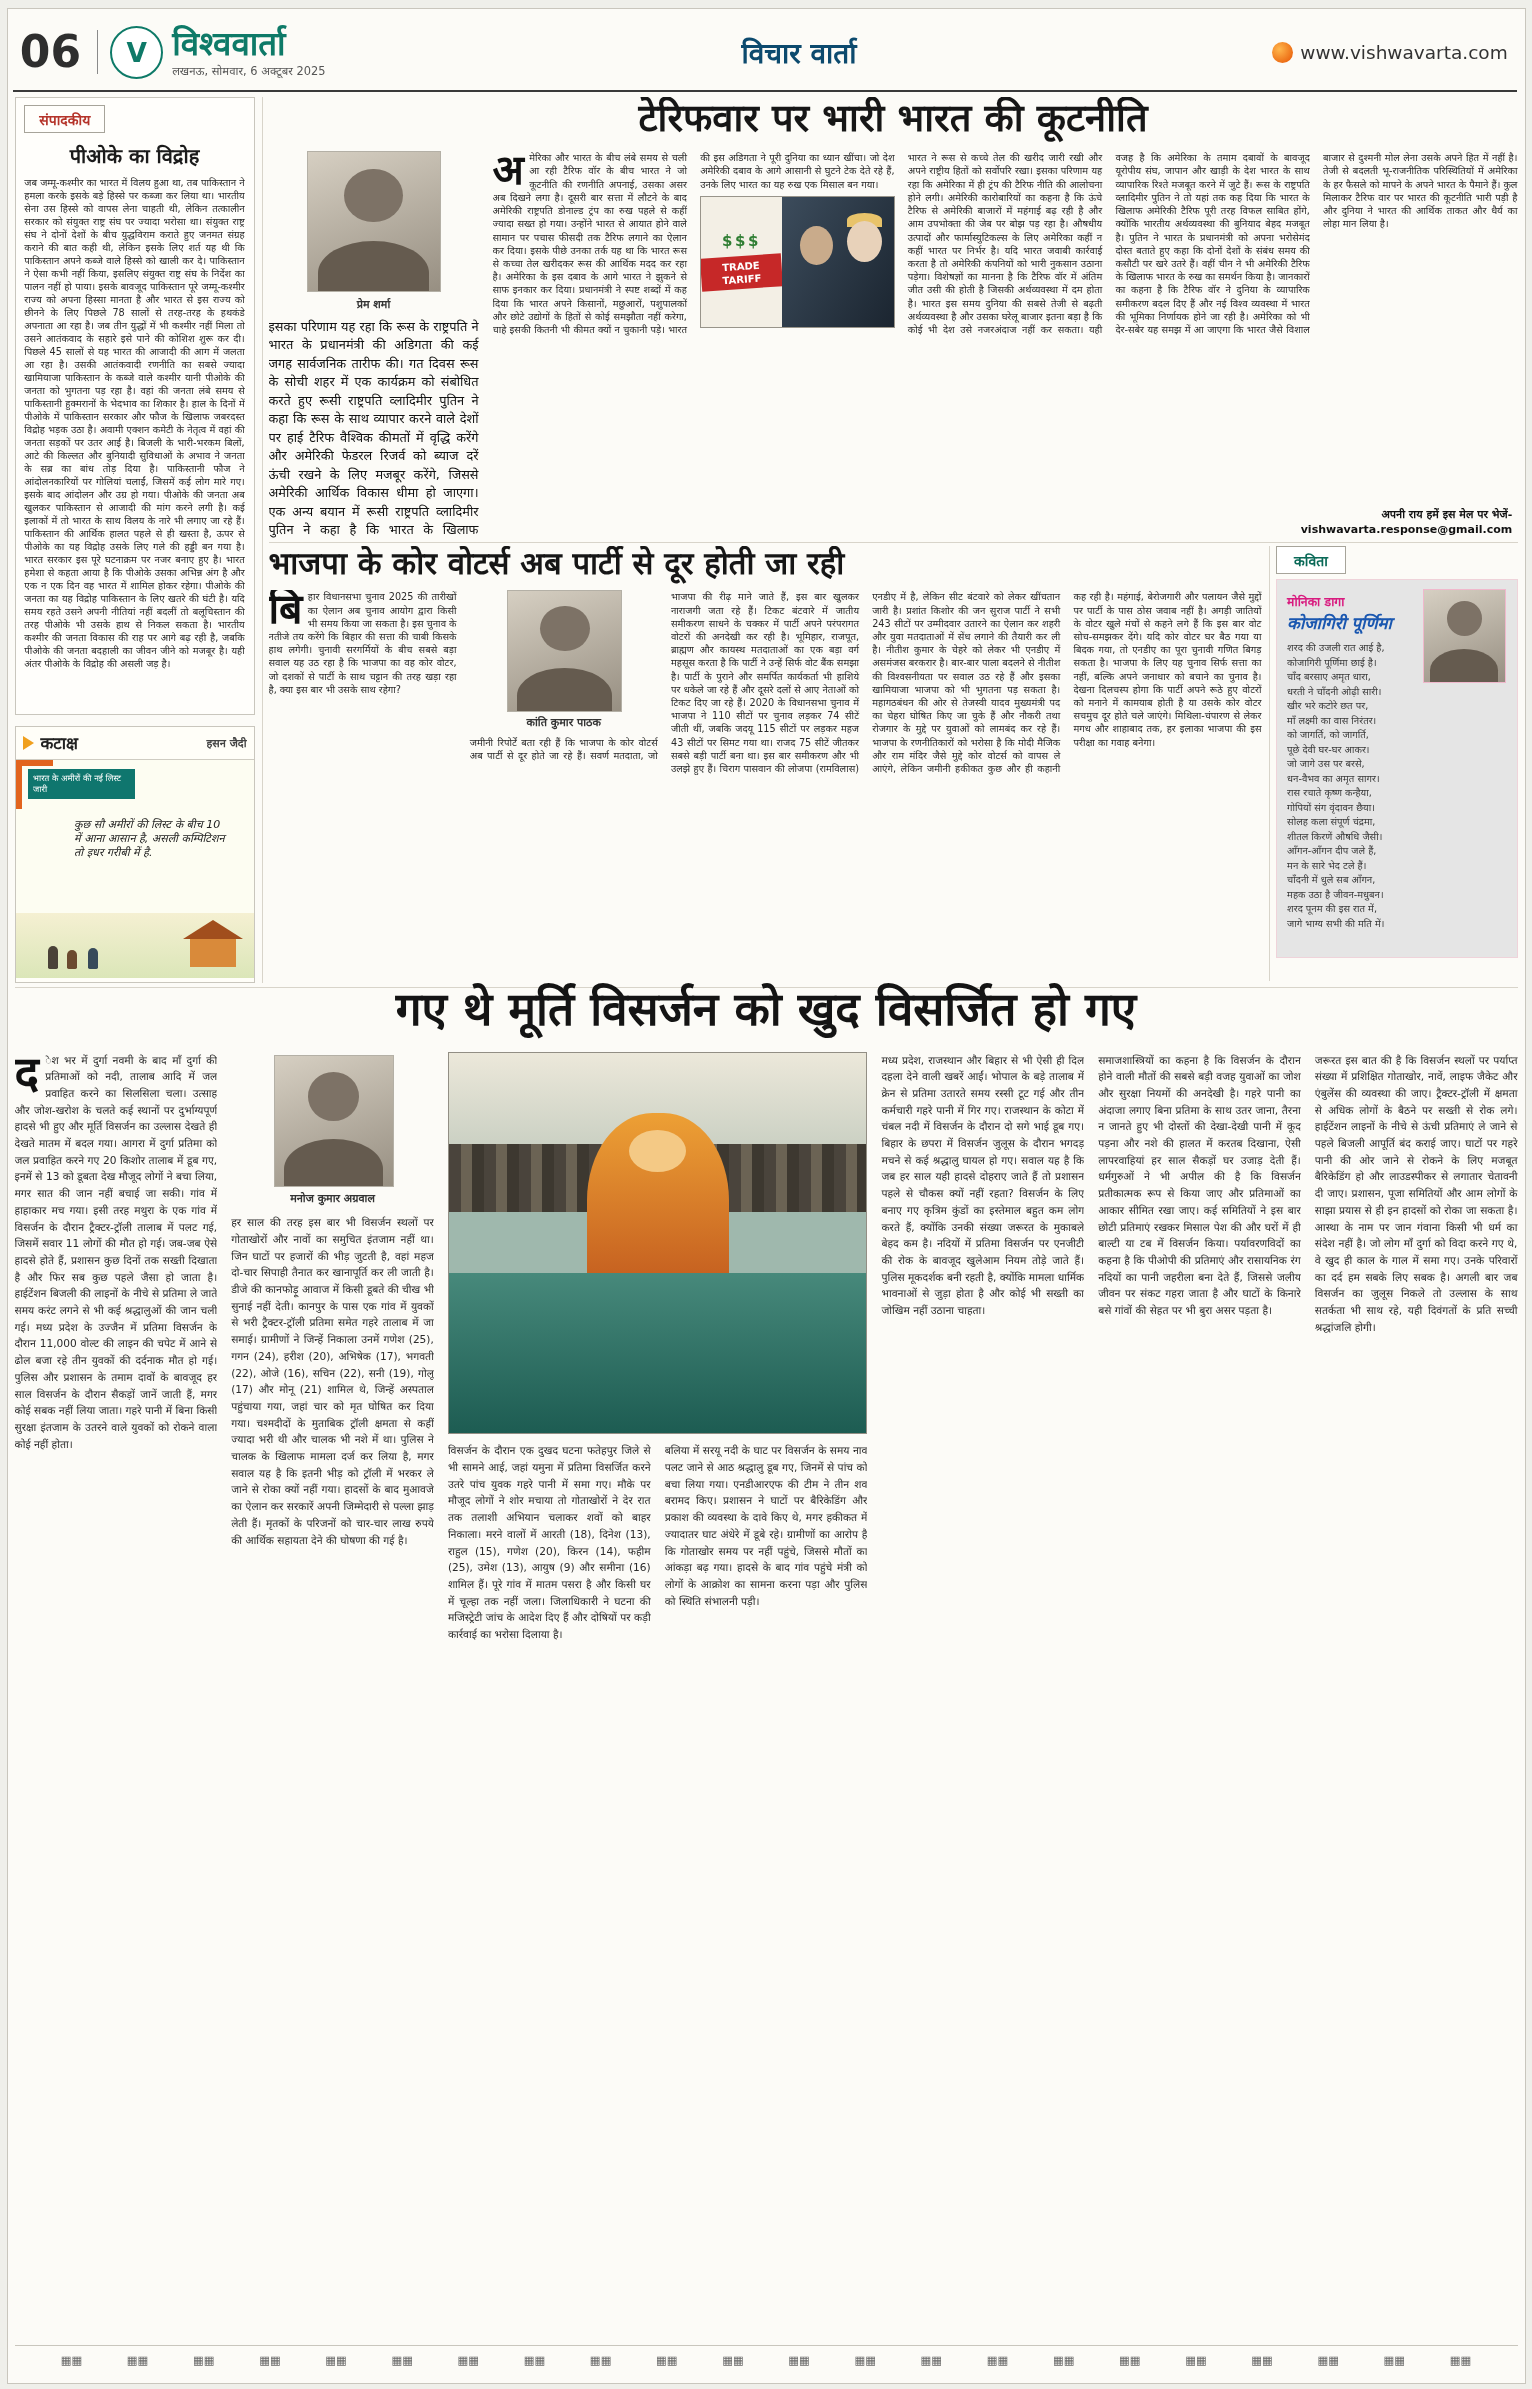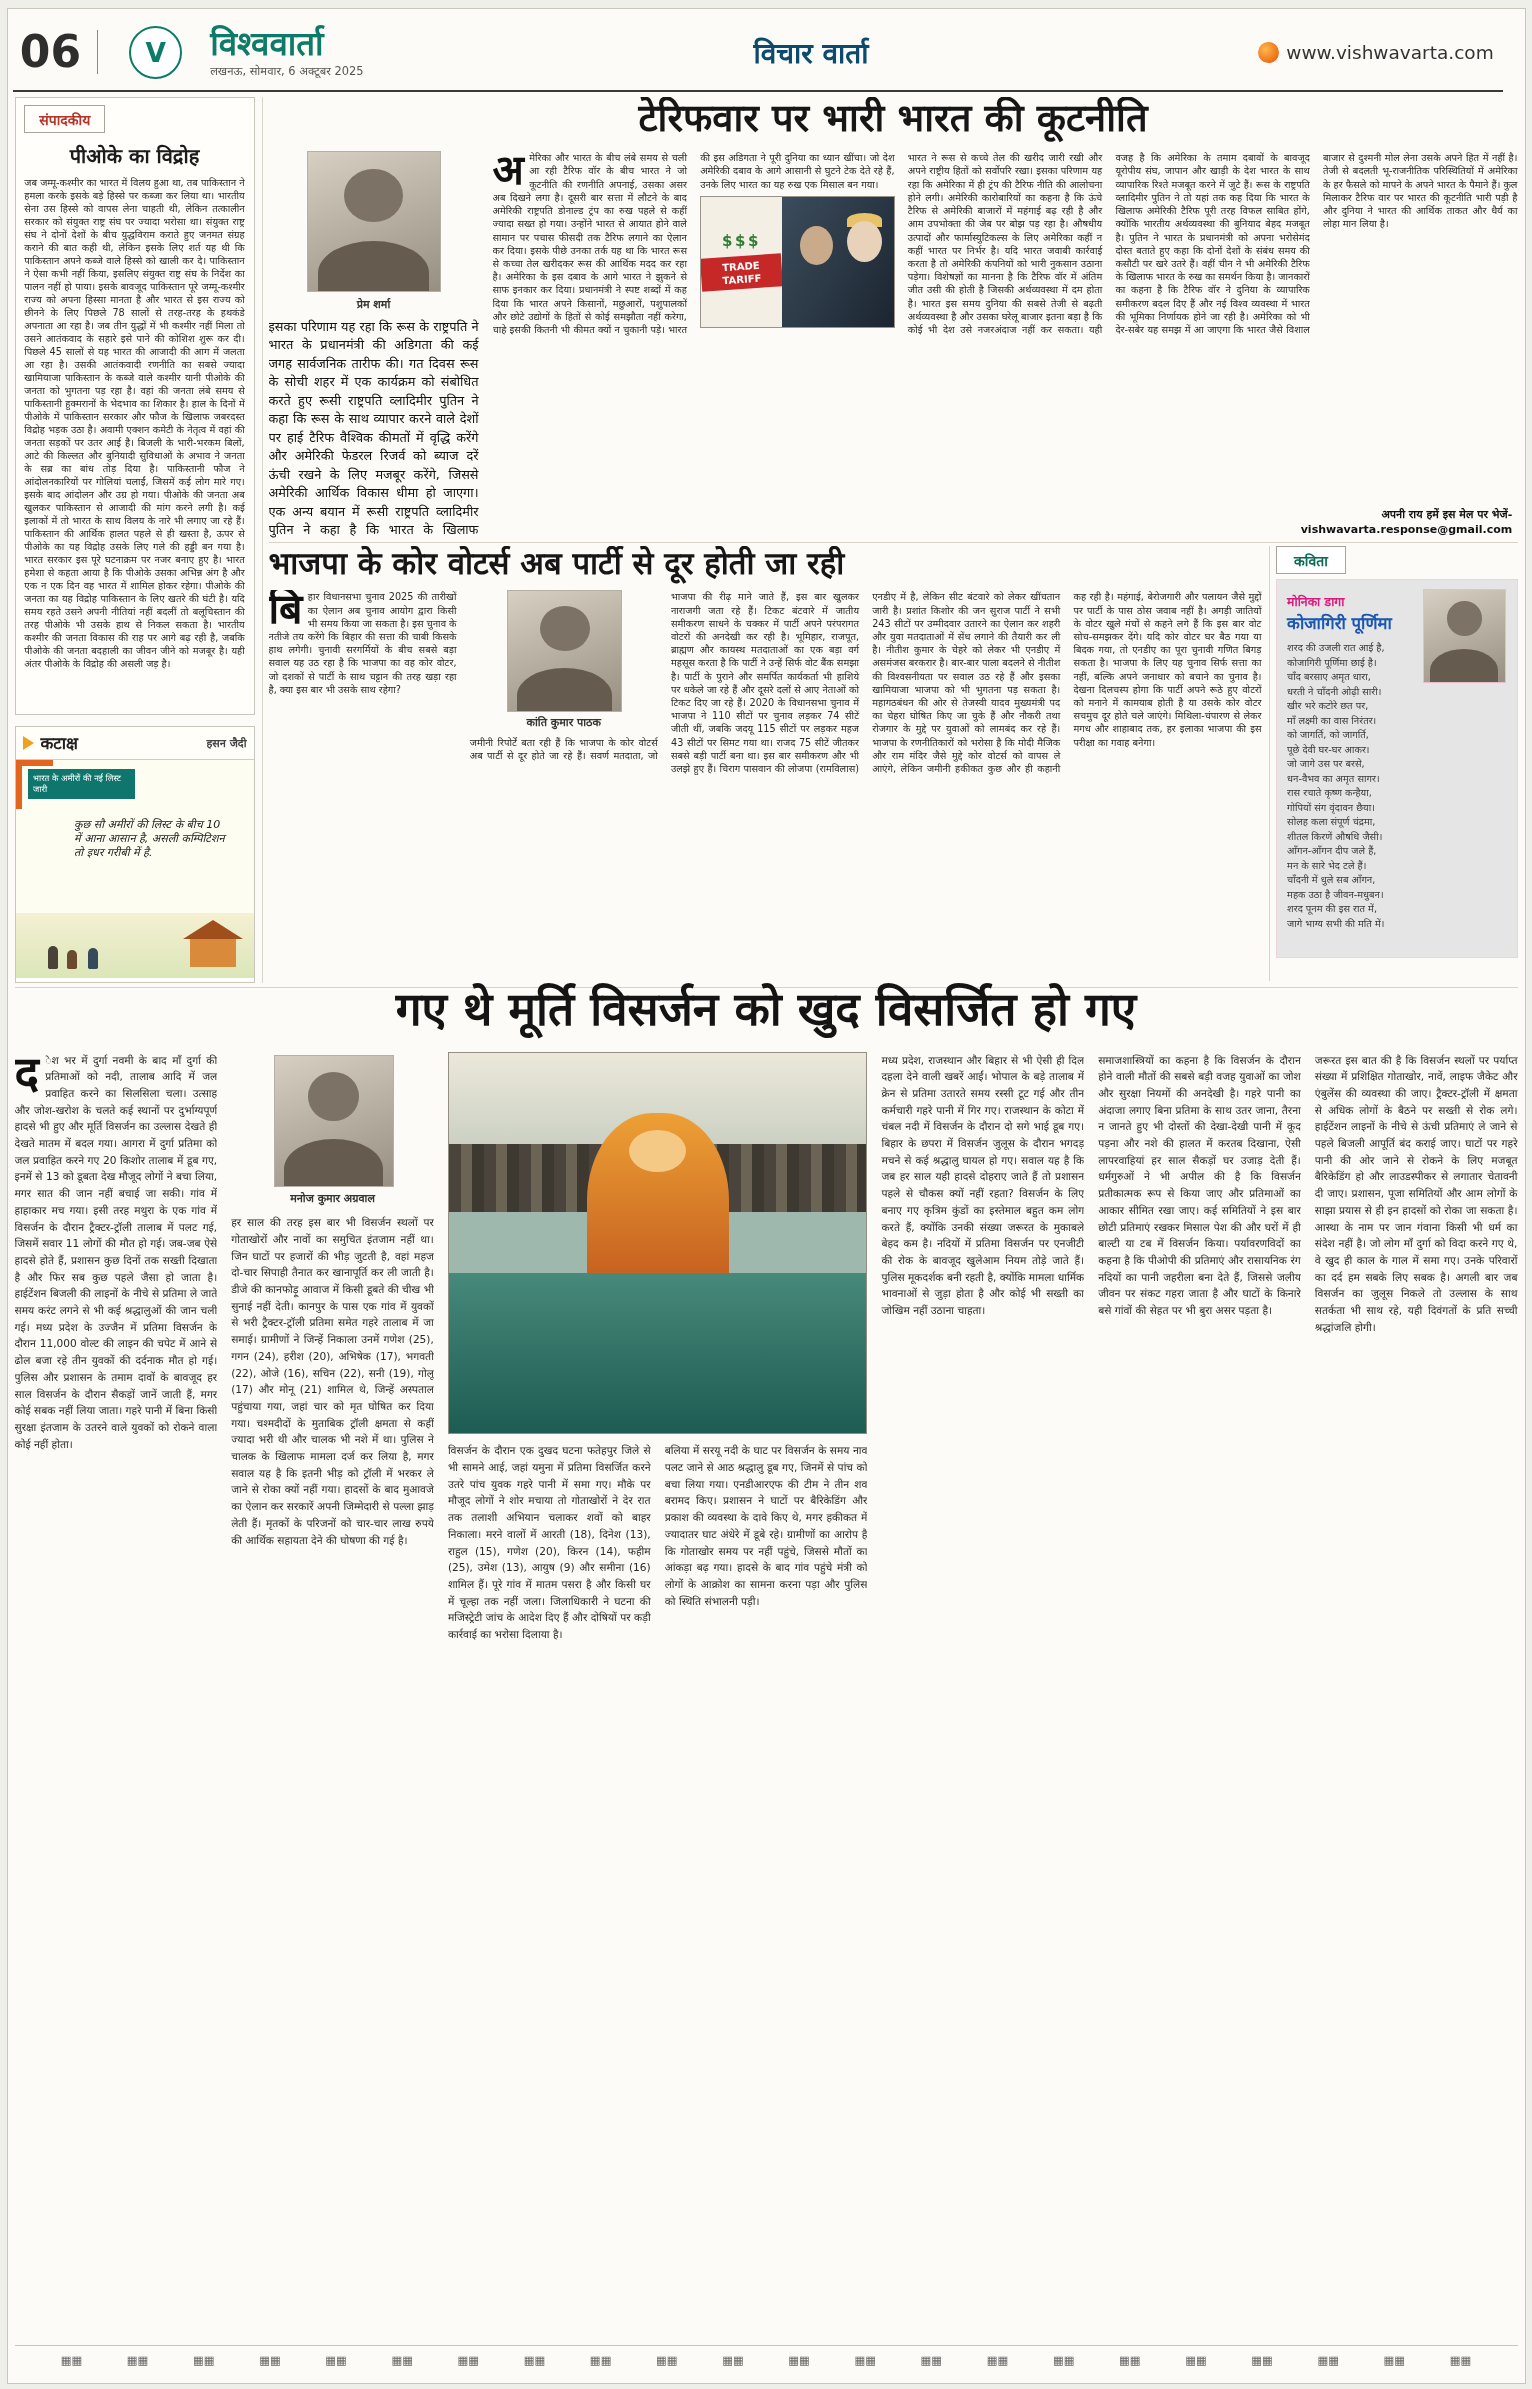--- a/index.html
+++ b/index.html
@@ -1,20 +1,20 @@
 <!DOCTYPE html>
 <html style="font-size:14px"><head>
 <meta charset="utf-8">
 <style>
   html,body{margin:0;padding:0;}
   body{width:1532px;height:2389px;background:#efefea;font-family:"DejaVu Sans","Liberation Sans",sans-serif;color:#222;}
   .page{position:relative;width:1517px;height:2374px;margin:8px auto;background:#fcfbf7;border:0.9px solid #c9c6bd;overflow:hidden;}
 
   
-  .hdr{position:absolute;top:5.3px;left:5.3px;right:22px;height:76px;border-bottom:2.6px solid #3a3a3a;display:flex;align-items:center;gap:19px;}
+  .hdr{position:absolute;top:5.3px;left:5.3px;right:8px;height:76px;border-bottom:2.6px solid #3a3a3a;display:flex;align-items:center;}
   .hdr-pageno{font-size:44px;font-weight:bold;color:#2e2e2e;padding:0 16px 0 7px;border-right:1.8px solid #8a8a8a;line-height:1;}
   .hdr-logo{width:49px;height:49px;border-radius:50%;border:2.6px solid #0e7a68;background:#fff;margin:0 8.8px 0 12.3px;display:flex;align-items:center;justify-content:center;font-size:26.4px;font-weight:bold;color:#0e7a68;}
   .hdr-name{display:flex;flex-direction:column;}
   .paper-name{font-size:33px;font-weight:bold;color:#0e7a68;line-height:1.05;}
   .dateline{font-size:11.4px;color:#555;margin-top:1.8px;}
   .hdr-center{flex:1;text-align:center;font-size:28px;font-weight:bold;color:#0c4a6e;}
   .hdr-site{display:flex;align-items:center;gap:7px;padding-right:8.8px;}
   .globe-dot{width:21px;height:21px;border-radius:50%;background:radial-gradient(circle at 35% 35%,#ffb74d,#e65100);}
   .site-url{font-size:18.5px;font-weight:normal;color:#333;}
 
@@ -76,21 +76,21 @@
   .bj-body{column-count:5;column-gap:13.2px;font-size:9.7px;line-height:13.2px;text-align:justify;color:#2a2a2a;height:377px;overflow:hidden;}
   .inline-photo{break-inside:avoid;width:113px;margin:3.5px auto 5.3px;}
   .inline-photo .portrait{width:113px;height:120px;}
 
   
   .poem{position:absolute;left:1268px;top:537px;right:7px;height:435px;overflow:hidden;}
   .poem-label{display:inline-block;border:0.9px solid #a7a49a;padding:3.5px 17.6px;color:#0b6a58;font-weight:bold;font-size:14px;background:#fff;}
   .poem-box{margin-top:5.3px;background:#e5e5e5;border:0.9px solid #efd3da;padding:8.8px 10.6px;height:379px;overflow:hidden;box-sizing:border-box;}
   .poem-photo{float:right;width:81px;height:92px;margin:0 0 5.3px 7px;border:1.8px solid #f0b8cc;}
   .poem-author{font-size:12.3px;font-weight:bold;color:#d81b7f;margin:3.5px 0 1.8px;}
-  .poem-title{font-size:16.7px;font-weight:bold;color:#1a57b0;margin:1.8px 0 7px;}
+  .poem-title{font-size:16.7px;font-weight:bold;color:#1a57b0;margin:1.8px 0 7px;font-style:italic;}
   .poem-lines{font-size:9.7px;line-height:14.5px;color:#3a3a3a;white-space:pre-line;}
 
   
   .vis{position:absolute;left:7px;top:963px;right:7px;height:1349px;overflow:hidden;}
   .vis-headline{text-align:center;font-size:46px;font-weight:bold;color:#141414;margin:3.5px 0 14px;}
   .vis-bodyrow{display:flex;gap:14px;height:1259px;overflow:hidden;}
   .vis-col{flex:1;font-size:10.6px;line-height:16.7px;text-align:justify;color:#2a2a2a;overflow:hidden;}
   .vis-center{flex:2.07;display:flex;flex-direction:column;gap:8.8px;overflow:hidden;}
   .vis-center-cols{display:flex;gap:14px;flex:1;overflow:hidden;}
   .vis-photo{position:relative;height:380px;border:0.9px solid #928e84;overflow:hidden;background:#9fb8ad;flex:none;}

